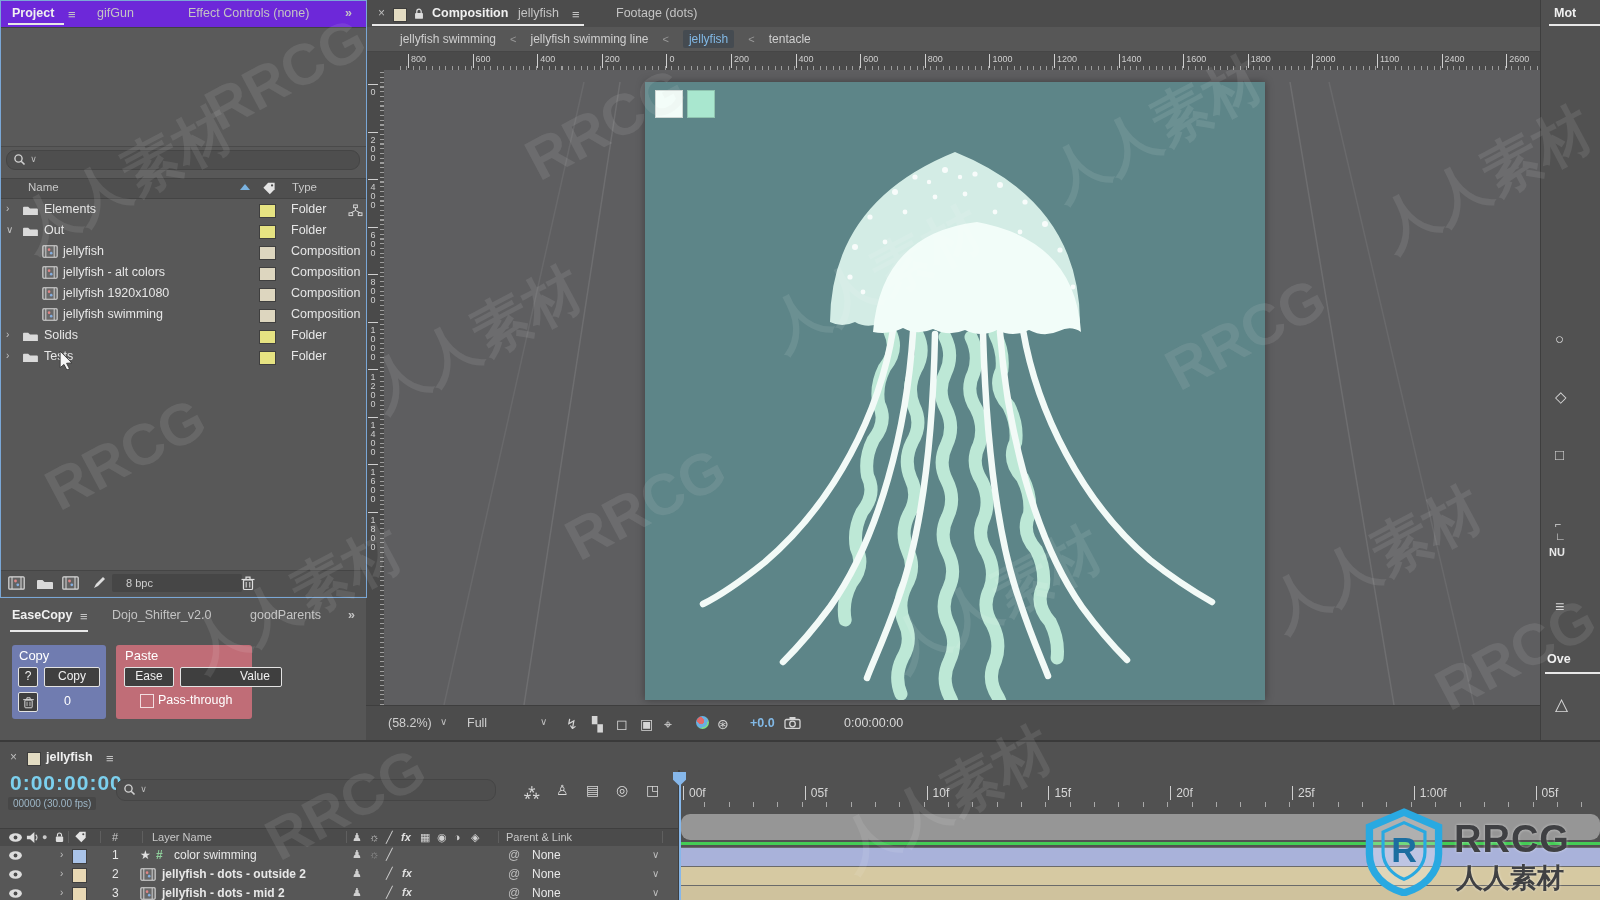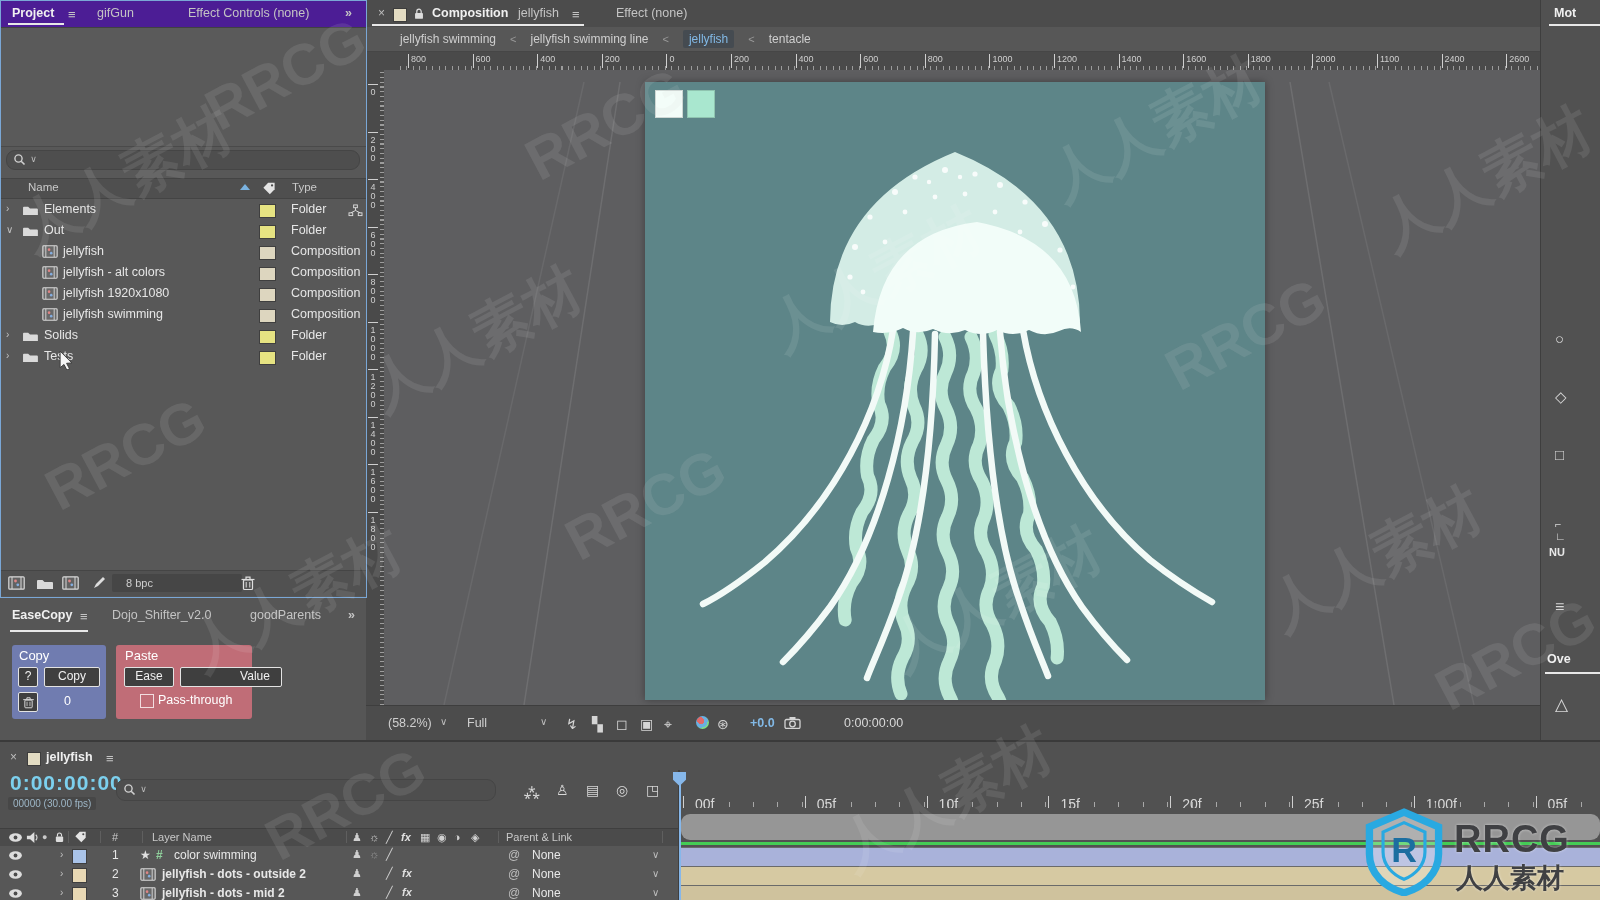--- a/index.html
+++ b/index.html
@@ -4,21 +4,21 @@
 <style>
   html,body{margin:0;padding:0;background:#2e2e2e;}
   #app{position:relative;width:1600px;height:900px;overflow:hidden;background:#565656;
        font-family:"Liberation Sans",sans-serif;color:#dcdcdc;font-size:12px;}
   .abs{position:absolute;}
   .dim{color:#bdbdbd;}
   .blue{color:#82b9e6;}
   .bold{font-weight:bold;}
   .ic{display:inline-block;vertical-align:middle;}
   
-  .tabstrip{background:#4c1d95;border-bottom:1px solid #414141;}
+  .tabstrip{background:#6d28d9;border-bottom:1px solid #414141;}
   .tab{position:absolute;top:6px;font-size:12.5px;color:#c4c4c4;white-space:nowrap;cursor:default;}
   .tab.active{color:#f0f0f0;font-weight:bold;}
   .underline{position:absolute;height:2px;background:#e8e8e8;}
   
   #project-panel{left:0;top:28px;width:366px;height:568px;background:#585858;}
   #proj-border{left:0;top:0;width:365px;height:596px;border:1px solid #7aa7d6;z-index:40;pointer-events:none;}
   #proj-preview{left:0;top:0;width:366px;height:118px;background:#5a5a5a;border-bottom:1px solid #4a4a4a;}
   .searchbar{background:#4e4e4e;border-radius:9px;border:1px solid #454545;}
   #proj-header{left:0;top:150px;width:366px;height:19px;background:#4f4f4f;
                border-top:1px solid #444;border-bottom:1px solid #444;font-size:11.5px;color:#c9c9c9;}
@@ -79,21 +79,21 @@
   .lrow{position:absolute;left:0;width:679px;height:19px;background:#575757;border-bottom:1px solid #4e4e4e;
         font-size:12px;color:#e8e8e8;}
   .lrow .ldis{position:absolute;left:60px;top:3px;color:#c0c0c0;font-size:10px;}
   .lrow .lchip{position:absolute;left:72px;top:3px;width:13px;height:13px;border:1px solid #3e3e3e;}
   .lrow .lnum{position:absolute;left:112px;top:2px;}
   .sw{position:absolute;top:2px;font-size:11px;color:#d0d0d0;}
   .fxi{font-style:italic;font-weight:bold;font-size:11px;color:#e0e0e0;}
   #tl-rulerarea{position:absolute;left:680px;top:30px;width:920px;height:36px;overflow:hidden;}
   #tl-rulerarea .ticks{position:absolute;left:0;right:0;top:30px;height:5px;
      background:repeating-linear-gradient(90deg,rgba(255,255,255,.5) 0 1px,transparent 1px 24.36px);}
-  .tl-rlabel{position:absolute;top:24px;font-size:14px;color:#d8d8d8;border-left:1px solid #cfcfcf;padding-left:11px;}
+  .tl-rlabel{position:absolute;top:14px;font-size:12px;color:#d8d8d8;border-left:1px solid #cfcfcf;padding-left:5px;}
   .band{position:absolute;left:681px;width:919px;}
   #playhead-line{position:absolute;left:679px;top:30px;width:2px;height:130px;background:#86b7ea;z-index:5;}
   #playhead-handle{position:absolute;left:673px;top:30px;width:13px;height:14px;background:#86b7ea;
      clip-path:polygon(0 0,100% 0,100% 55%,50% 100%,0 55%);z-index:5;}
   
   .wm{position:absolute;font-size:58px;font-weight:bold;color:rgba(255,255,255,.09);
       transform:rotate(-28deg);white-space:nowrap;z-index:50;pointer-events:none;}
   .wm.g{color:rgba(215,215,215,.12);}
   #logo{position:absolute;left:1362px;top:808px;width:238px;height:92px;z-index:60;pointer-events:none;}
   #logo .t1{position:absolute;left:92px;top:10px;font-size:38px;font-weight:bold;color:#3f4043;
@@ -310,21 +310,21 @@
   <div class="abs" id="viewer-tabs">
     <span class="abs dim" style="left:12px;top:6px;">×</span>
     <span class="abs" style="left:27px;top:8px;width:12px;height:12px;background:#e3dcc3;border:1px solid #3d3d3d;"></span>
     <svg class="abs ic" width="14" height="13" style="left:46px;top:7px;">
         <use href="#i-lock"></use>
       </svg>
     <span class="abs tab active" style="left:66px;">Composition</span>
     <span class="abs tab blue" style="left:152px;">jellyfish</span>
     <span class="abs tab" style="left:206px;top:7px;font-size:13px;">≡</span>
     <div class="underline" style="left:6px;top:24px;width:212px;"></div>
-    <span class="abs tab" style="left:250px;">Effect (none)</span>
+    <span class="abs tab" style="left:250px;">Footage (dots)</span>
   </div>
   <div class="abs" id="breadcrumb">
     <span class="crumb">jellyfish swimming</span>
     <span class="crumb-sep">&lt;</span>
     <span class="crumb">jellyfish swimming line</span>
     <span class="crumb-sep">&lt;</span>
     <span class="crumb sel">jellyfish</span>
     <span class="crumb-sep">&lt;</span>
     <span class="crumb">tentacle</span>
   </div>

